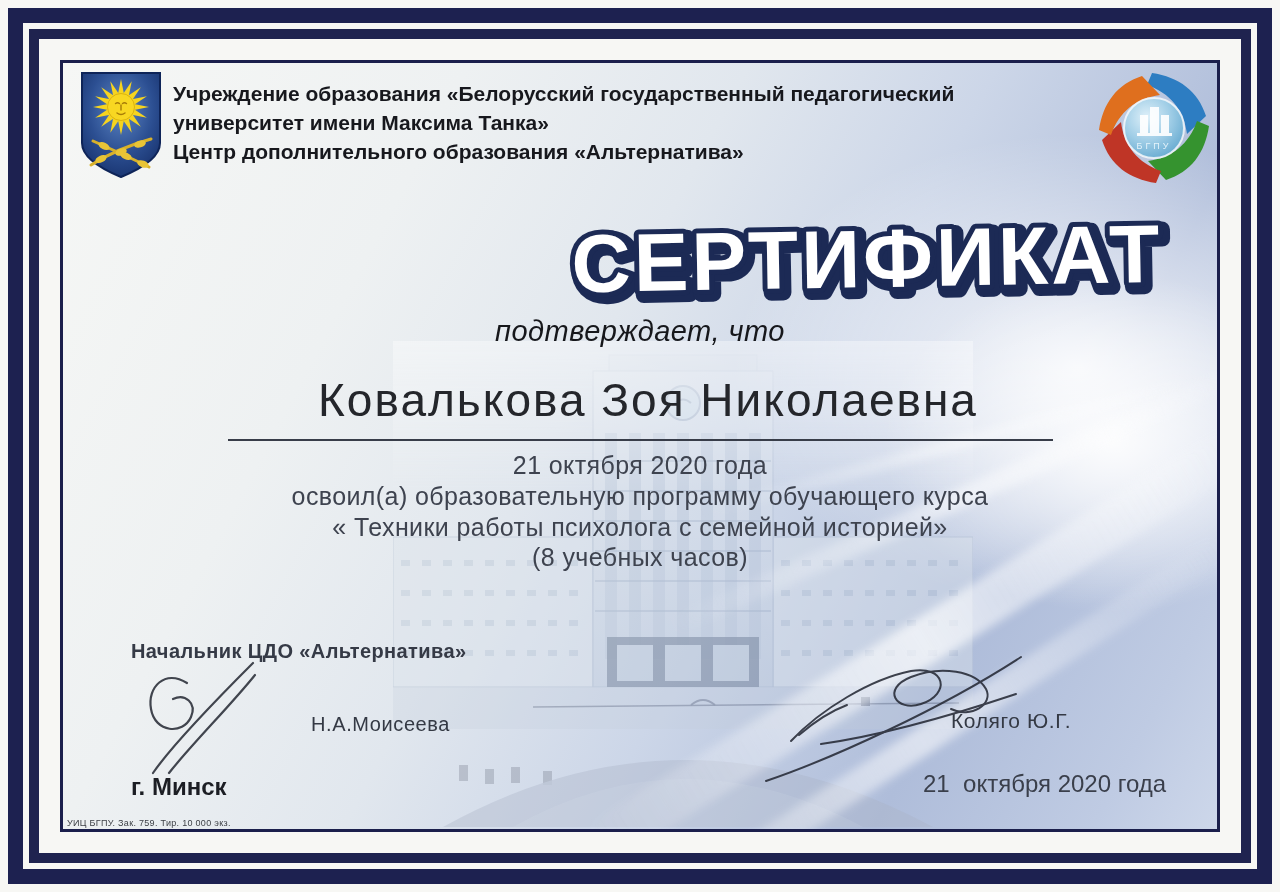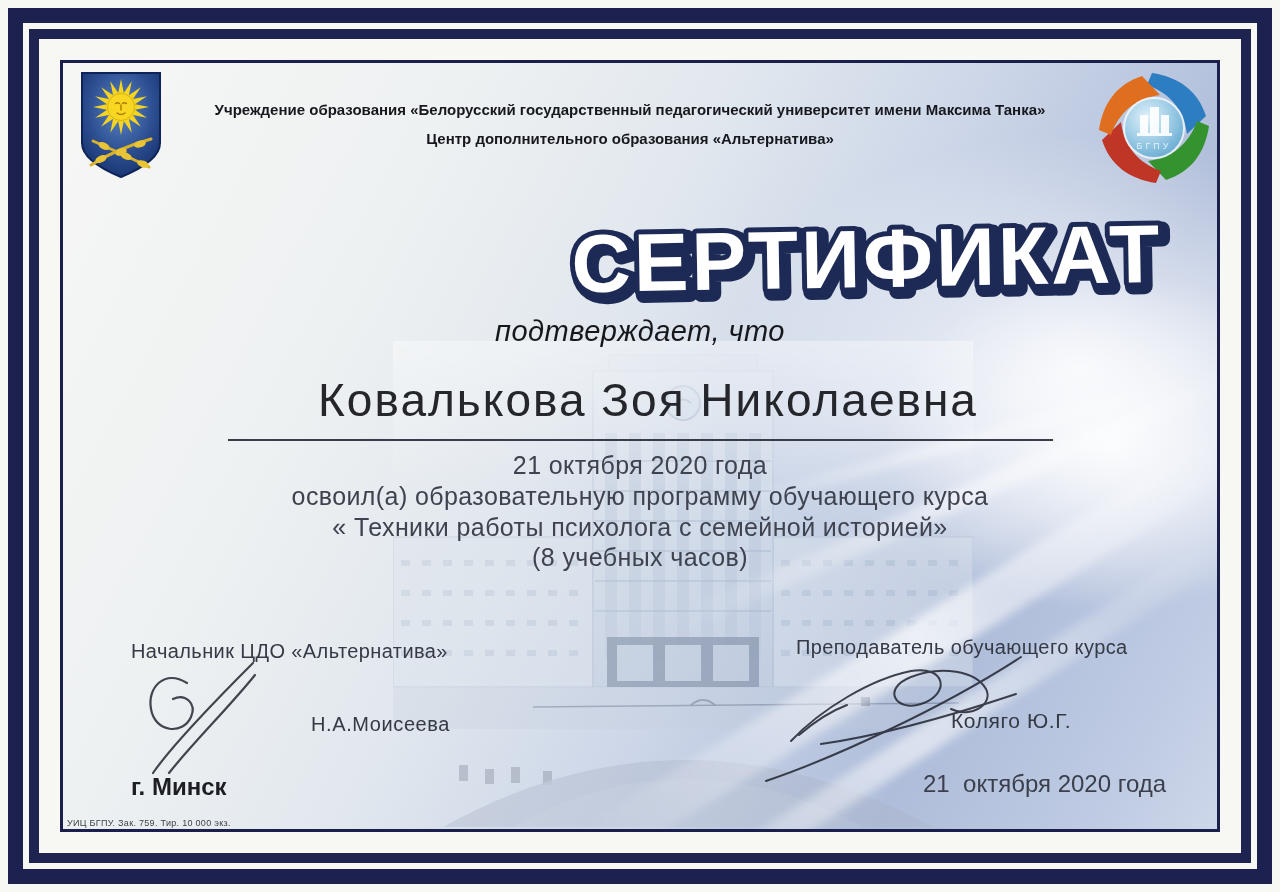--- a/index.html
+++ b/index.html
@@ -20,36 +20,36 @@
     background:linear-gradient(90deg,rgba(255,255,255,0),rgba(255,255,255,.85),rgba(255,255,255,0));
     filter:blur(4px);}
   .s1{width:780px;height:46px;left:470px;top:556px;transform:rotate(-32deg);opacity:.78;}
   .s2{width:640px;height:20px;left:580px;top:424px;transform:rotate(-24deg);opacity:.6;}
   .s3{width:520px;height:12px;left:630px;top:376px;transform:rotate(-15deg);opacity:.5;}
   .s4{width:720px;height:28px;left:500px;top:664px;transform:rotate(-33deg);opacity:.65;}
   .bg-building{position:absolute;left:330px;top:278px;width:580px;height:486px;opacity:.42;pointer-events:none;}
   
   .emblem{position:absolute;left:14px;top:6px;width:88px;height:112px;}
   .org-logo{position:absolute;right:2px;top:8px;width:122px;height:114px;}
-  .header{position:absolute;left:110px;right:130px;top:16px;text-align:center;
-          color:#17181d;font-weight:bold;font-size:15px;line-height:29px;margin-top:16px;}
+  .header{position:absolute;left:110px;right:130px;top:16px;
+          color:#17181d;font-weight:bold;font-size:21px;line-height:29px;}
   
   .title-wrap{position:absolute;left:0;right:0;top:146px;text-align:right;}
   .title-svg{display:inline-block;}
   .subtitle{position:absolute;left:0;right:0;top:252px;text-align:center;
             font-size:29px;color:#16171b;letter-spacing:.5px;font-style:italic;}
   
   .name{position:absolute;left:0;right:0;top:310px;text-align:center;
         font-size:46px;letter-spacing:2px;color:#24262b;font-weight:400;margin-left:16px;}
   .name-underline{position:absolute;left:165px;top:376px;width:825px;height:2px;background:#383d49;}
   
   .bodyline{position:absolute;left:0;right:0;text-align:center;color:#3e434f;font-size:25px;letter-spacing:.4px;}
   .l-date{top:388px;} .l-prog{top:419px;} .l-course{top:450px;} .l-hours{top:480px;}
   
-  .role{position:absolute;font-size:20px;color:#353a46;letter-spacing:.4px;}
+  .role{position:absolute;font-size:20px;color:#353a46;letter-spacing:.4px;font-weight:bold;}
   .role-left{left:68px;top:577px;} .role-right{left:733px;top:573px;}
   .sig{position:absolute;}
   .sig-left{left:72px;top:598px;width:150px;height:115px;}
   .sig-right{left:698px;top:586px;width:280px;height:135px;}
   .signer{position:absolute;font-size:20px;color:#343944;letter-spacing:.6px;}
   .signer-left{left:248px;top:650px;} .signer-right{left:888px;top:646px;font-size:21px;}
   .city{position:absolute;left:68px;top:710px;font-size:24px;font-weight:bold;color:#1c1e24;}
   .right-date{position:absolute;left:860px;top:707px;font-size:24px;color:#3a3f4b;white-space:pre;}
   .footer-print{position:absolute;left:4px;bottom:1px;font-size:9px;color:#3c3f45;letter-spacing:.3px;}
 </style>
@@ -231,21 +231,20 @@
 
     <div class="role role-left">Начальник ЦДО «Альтернатива»</div>
     <svg class="sig sig-left" viewBox="0 0 150 115" fill="none" stroke="#2a2e38" stroke-width="2.2" stroke-linecap="round" opacity=".88">
       <path d="M52 22 C30 8 12 26 16 48 C20 72 48 74 56 56 C62 42 50 32 38 38"></path>
       <path d="M18 112 C40 80 90 30 118 2"></path>
       <path d="M34 112 C56 84 96 44 120 14"></path>
     </svg>
     <div class="signer signer-left">Н.А.Моисеева</div>
     <div class="city">г. Минск</div>
 
-    <div class="role role-right">Преподаватель обучающего курса</div>
     <svg class="sig sig-right" viewBox="0 0 280 135" fill="none" stroke="#262a36" stroke-width="2" stroke-linecap="round" opacity=".88">
       <path d="M30 92 C60 60 110 30 150 22 C185 16 190 45 160 55 C135 63 120 40 150 28 C180 16 215 22 225 40 C233 55 210 70 190 60"></path>
       <path d="M5 132 C70 110 180 60 260 8"></path>
       <path d="M60 95 C110 88 180 70 255 45"></path>
       <path d="M38 86 C52 74 70 62 86 56"></path>
     </svg>
     <div class="signer signer-right">Коляго Ю.Г.</div>
     <div class="right-date">21  октября 2020 года</div>
 
     <div class="footer-print">УИЦ БГПУ. Зак. 759. Тир. 10 000 экз.</div>

